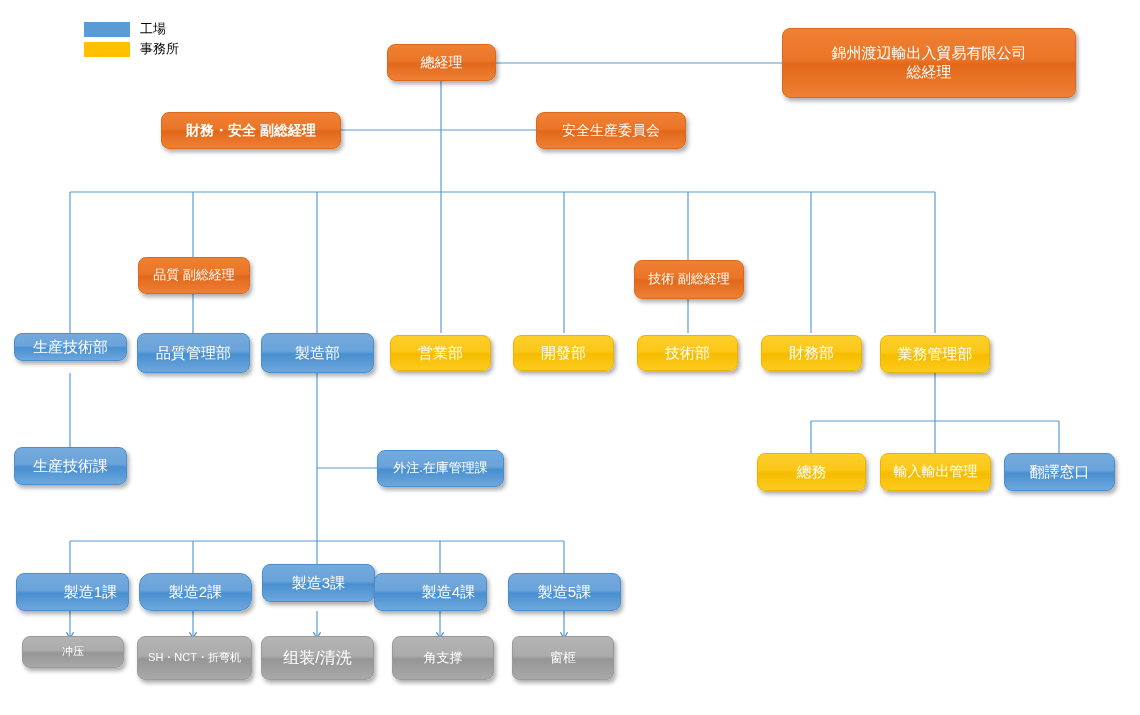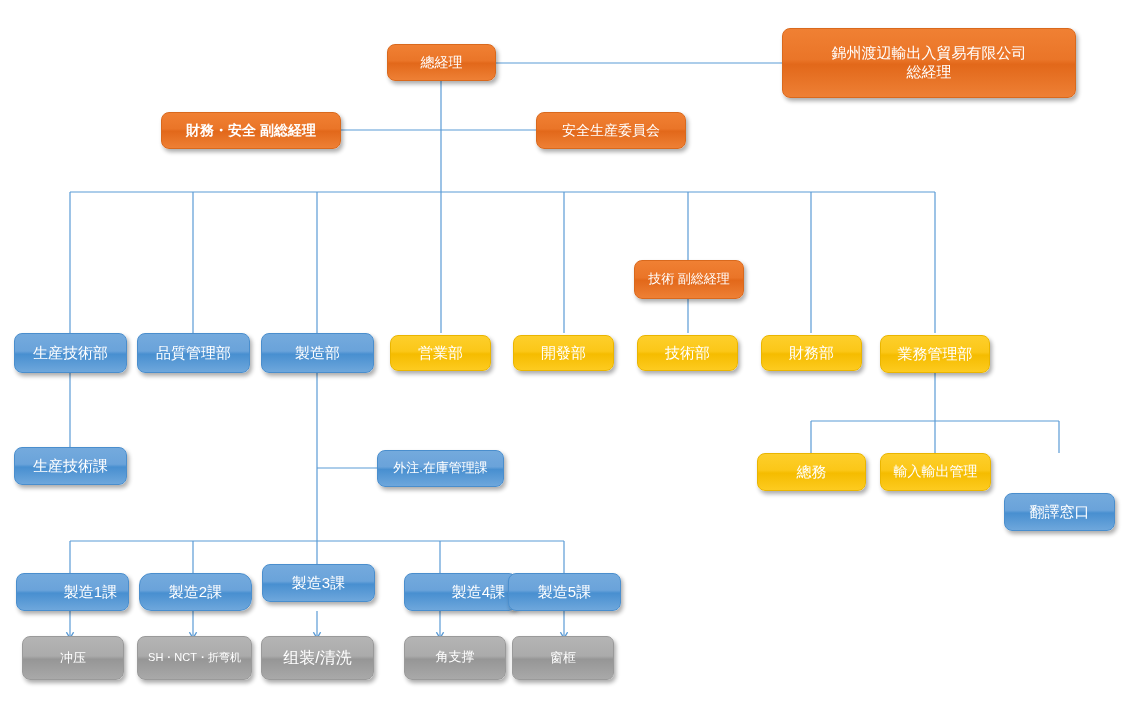--- a/index.html
+++ b/index.html
@@ -102,36 +102,47 @@
 
     <g stroke="#5b9bd5" stroke-width="1.2" fill="none" marker-end="url(#arrowhead)">
       <line x1="70" y1="611" x2="70" y2="636"></line>
       <line x1="193" y1="611" x2="193" y2="636"></line>
       <line x1="317" y1="611" x2="317" y2="636"></line>
       <line x1="440" y1="611" x2="440" y2="636"></line>
       <line x1="564" y1="611" x2="564" y2="636"></line>
     </g>
   </svg>
 
+  <div id="legend">
+    <div class="legend-row">
+      <span class="legend-swatch sw-blue"></span>
+      <span class="legend-label">工場</span>
+    </div>
+    <div class="legend-row">
+      <span class="legend-swatch sw-yellow"></span>
+      <span class="legend-label">事務所</span>
+    </div>
+  </div>
 
   <div class="node orange" style="left:387px;top:44px;width:109px;height:37px;font-size:14px;">總経理</div>
 
   <div class="node orange" style="left:782px;top:28px;width:294px;height:70px;font-size:15px;flex-direction:column;">
     <span>錦州渡辺輸出入貿易有限公司</span>
     <span>総経理</span>
   </div>
 
   <div class="node orange" style="left:161px;top:112px;width:180px;height:37px;font-size:14px;font-weight:bold;">財務・安全 副総経理</div>
 
   <div class="node orange" style="left:536px;top:112px;width:150px;height:37px;font-size:14px;">安全生産委員会</div>
 
+  <div class="node orange" style="left:138px;top:257px;width:112px;height:37px;font-size:13px;">品質 副総経理</div>
 
   <div class="node orange" style="left:634px;top:260px;width:110px;height:39px;font-size:13px;">技術 副総経理</div>
 
-  <div class="node blue" style="left:14px;top:333px;width:113px;height:40px;font-size:15px;">生産技術部</div>
+  <div class="node blue" style="left:14px;top:333px;width:113px;height:28px;font-size:15px;">生産技術部</div>
 
   <div class="node blue" style="left:137px;top:333px;width:113px;height:40px;font-size:15px;">品質管理部</div>
 
   <div class="node blue" style="left:261px;top:333px;width:113px;height:40px;font-size:15px;">製造部</div>
 
   <div class="node yellow" style="left:390px;top:335px;width:101px;height:36px;font-size:15px;">営業部</div>
 
   <div class="node yellow" style="left:513px;top:335px;width:101px;height:36px;font-size:15px;">開發部</div>
 
   <div class="node yellow" style="left:637px;top:335px;width:101px;height:36px;font-size:15px;">技術部</div>
@@ -141,35 +152,35 @@
   <div class="node yellow" style="left:880px;top:335px;width:110px;height:38px;font-size:15px;">業務管理部</div>
 
   <div class="node blue" style="left:14px;top:447px;width:113px;height:38px;font-size:15px;">生産技術課</div>
 
   <div class="node blue" style="left:377px;top:450px;width:127px;height:37px;font-size:13px;">外注.在庫管理課</div>
 
   <div class="node yellow" style="left:757px;top:453px;width:109px;height:38px;font-size:15px;">總務</div>
 
   <div class="node yellow" style="left:880px;top:453px;width:111px;height:38px;font-size:14px;">輸入輸出管理</div>
 
-  <div class="node blue" style="left:1004px;top:453px;width:111px;height:38px;font-size:15px;margin-top:40px;">翻譯窓口</div>
+  <div class="node blue" style="left:1004px;top:453px;width:111px;height:38px;font-size:15px;">翻譯窓口</div>
 
   <div class="node blue" style="left:16px;top:573px;width:113px;height:38px;font-size:15px;padding-left:40px;">製造1課</div>
 
   <div class="node blue" style="left:139px;top:573px;width:113px;height:38px;font-size:15px;border-radius:12px;">製造2課</div>
 
   <div class="node blue" style="left:262px;top:564px;width:113px;height:38px;font-size:15px;">製造3課</div>
 
-  <div class="node blue" style="left:404px;top:573px;width:113px;height:38px;font-size:15px;padding-left:40px;">製造4課</div>
+  <div class="node blue" style="left:374px;top:573px;width:113px;height:38px;font-size:15px;padding-left:40px;">製造4課</div>
 
   <div class="node blue" style="left:508px;top:573px;width:113px;height:38px;font-size:15px;">製造5課</div>
 
-  <div class="node gray" style="left:22px;top:636px;width:102px;height:44px;font-size:13px;">冲压</div>
+  <div class="node gray" style="left:22px;top:636px;width:102px;height:32px;font-size:11px;">冲压</div>
 
   <div class="node gray" style="left:137px;top:636px;width:115px;height:44px;font-size:11px;">SH・NCT・折弯机</div>
 
   <div class="node gray" style="left:261px;top:636px;width:113px;height:44px;font-size:16px;">组装/清洗</div>
 
-  <div class="node gray" style="left:404px;top:636px;width:102px;height:44px;font-size:13px;font-family:Liberation Mono, monospace;">角支撑</div>
+  <div class="node gray" style="left:392px;top:636px;width:102px;height:44px;font-size:13px;">角支撑</div>
 
   <div class="node gray" style="left:512px;top:636px;width:102px;height:44px;font-size:13px;border-radius:7px;">窗框</div>
 
 </div>
 
 </body></html>

